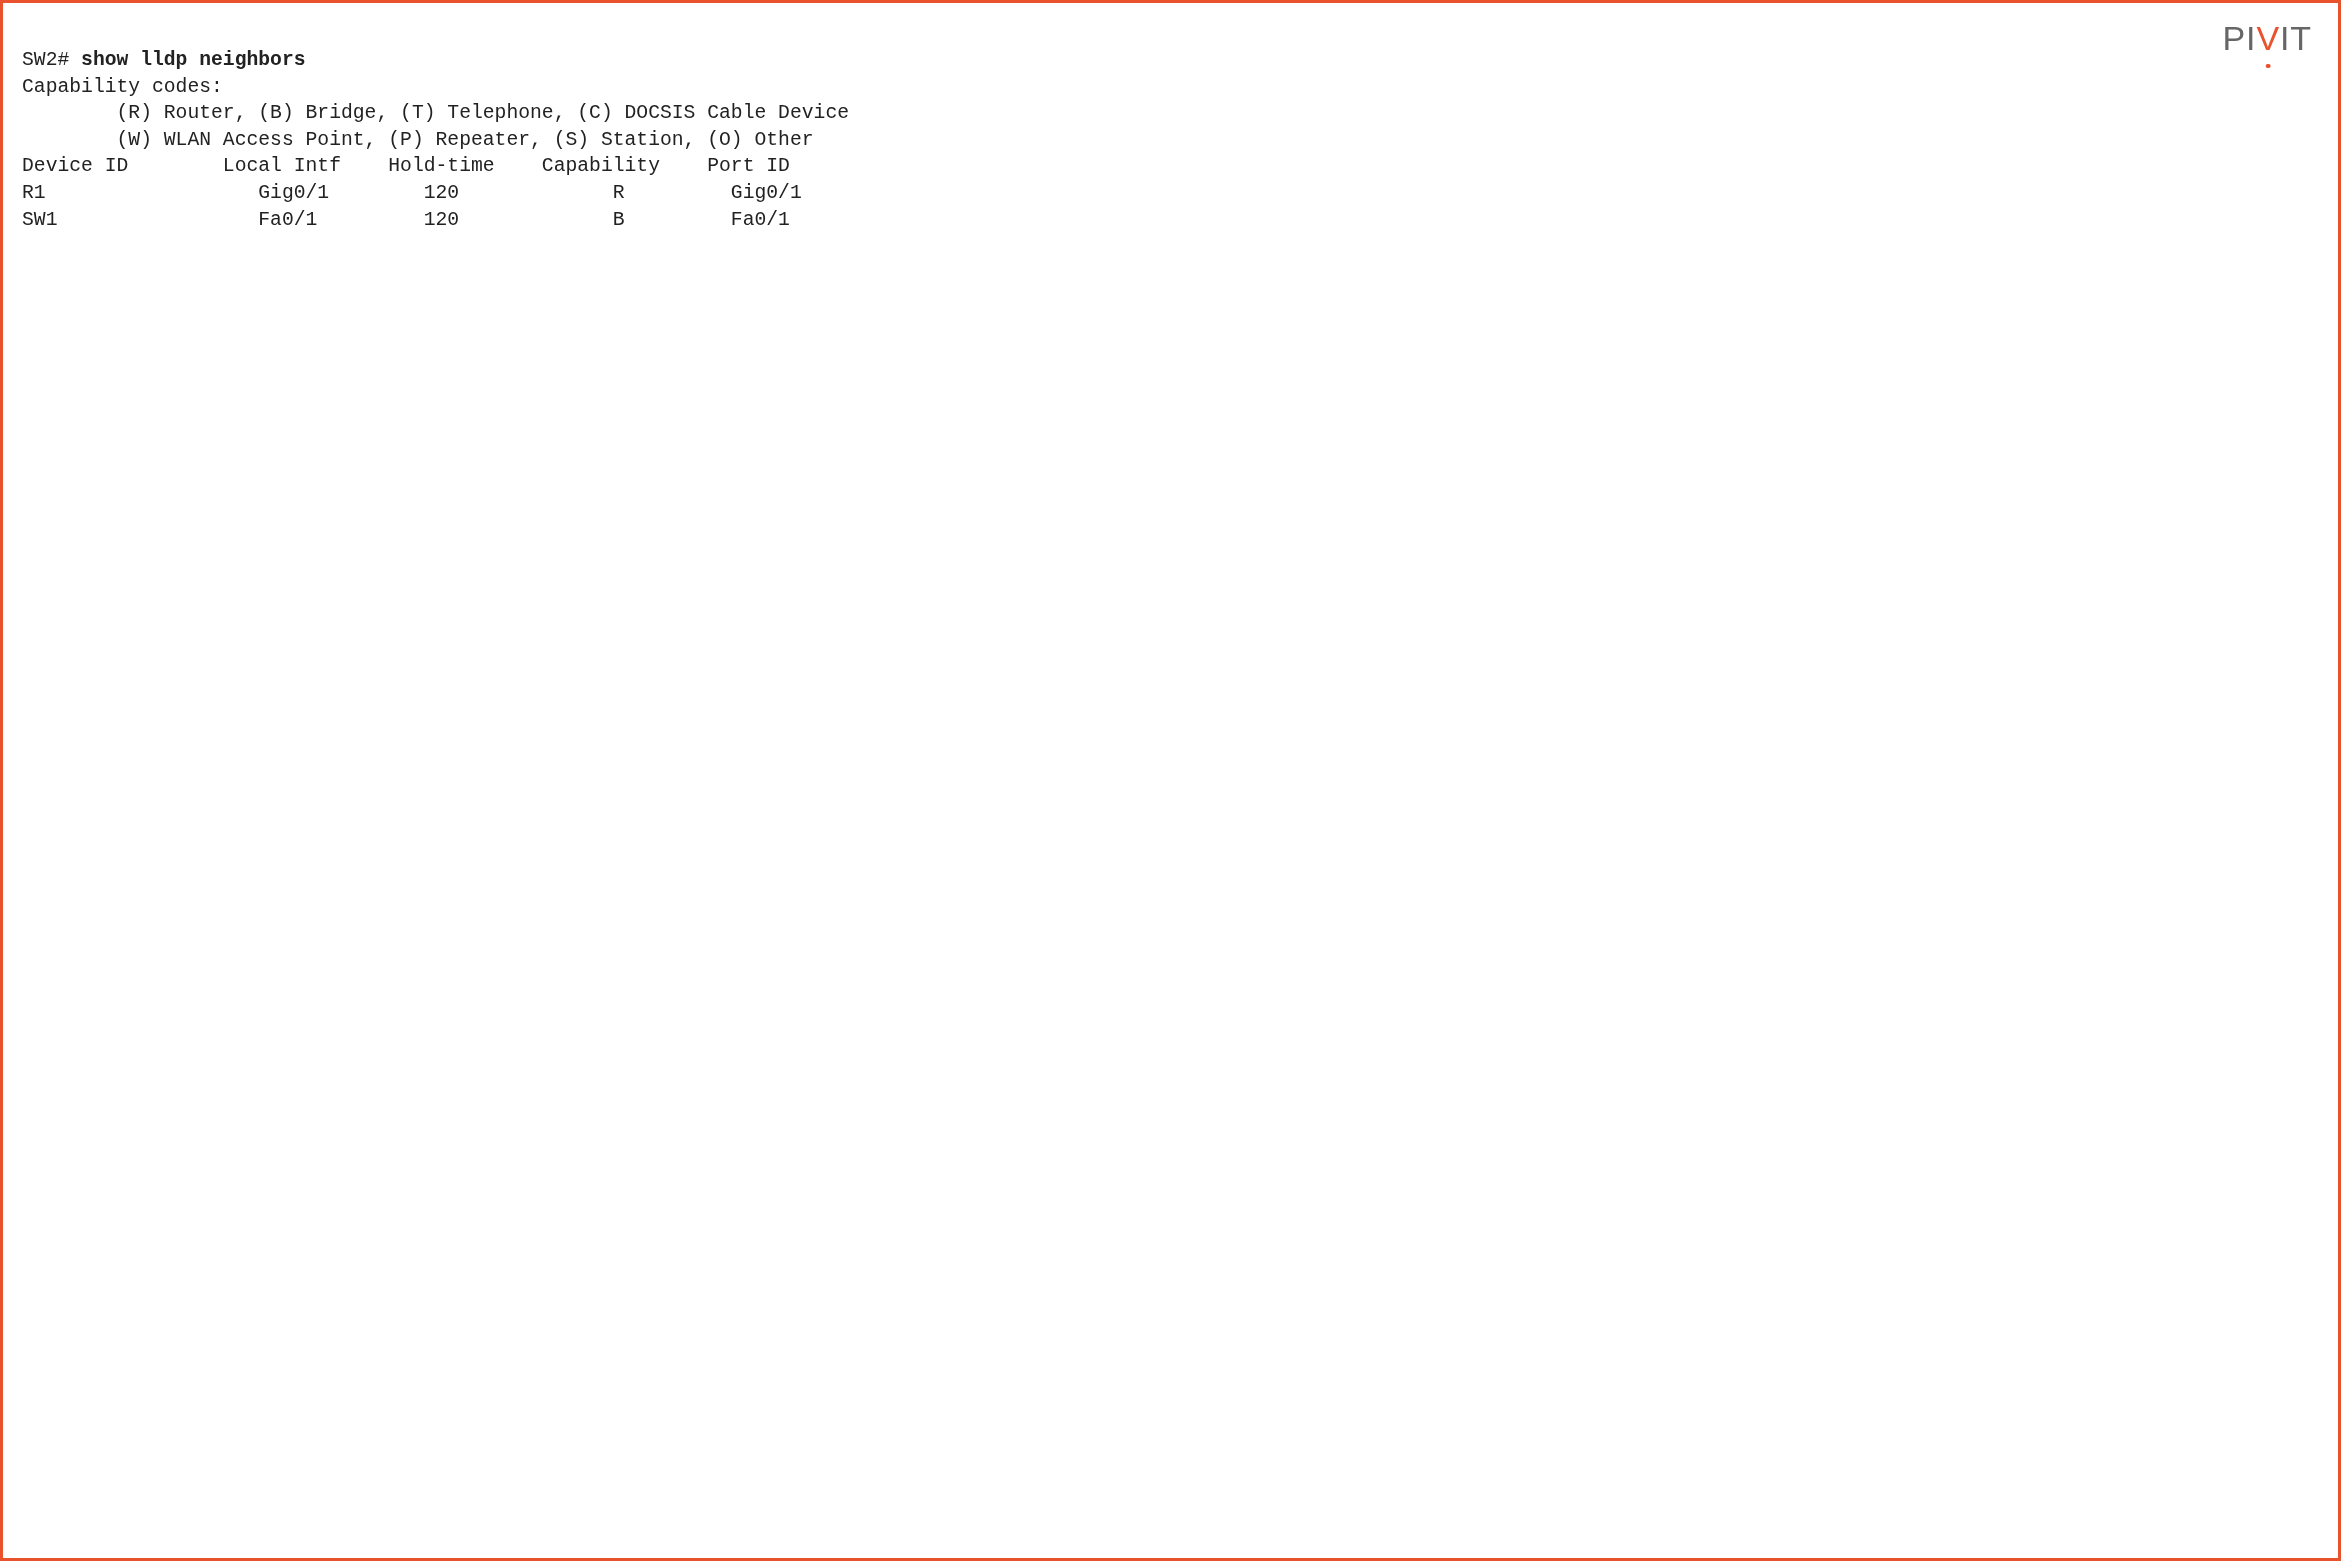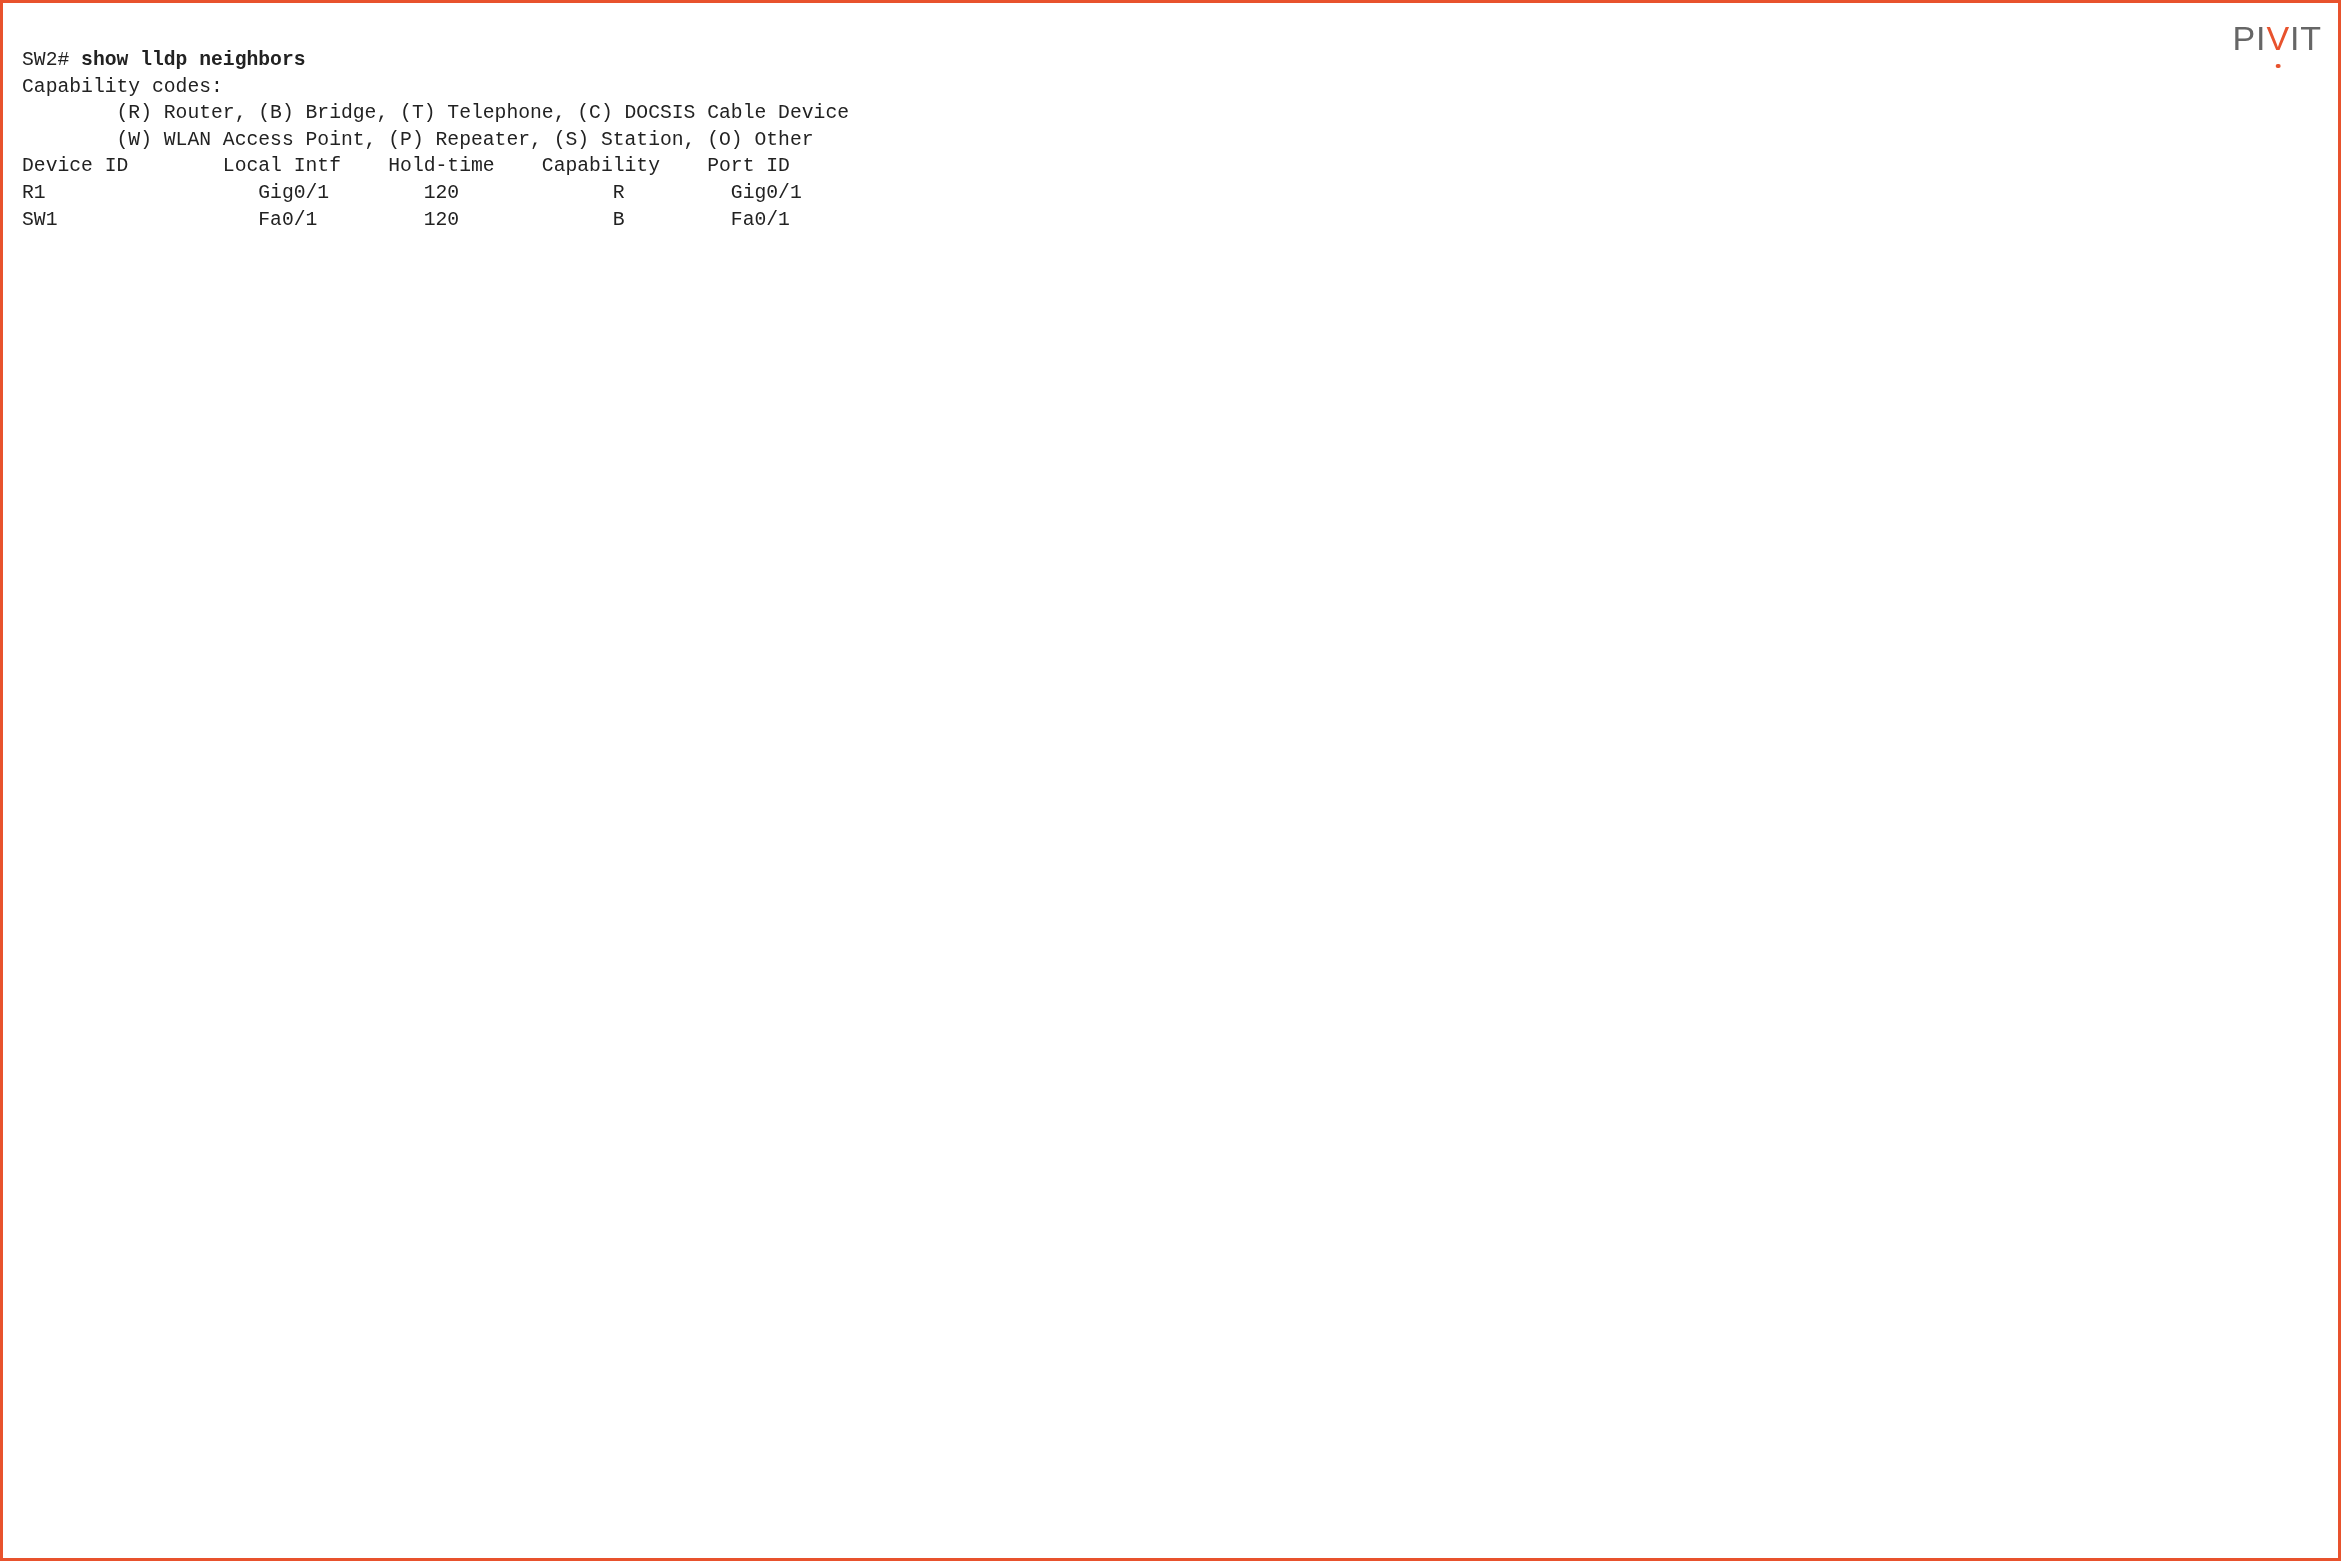--- a/index.html
+++ b/index.html
@@ -17,21 +17,21 @@
     padding: 14px 19px 19px 19px;
     position: relative;
     font-family: "Courier New", Courier, monospace;
     font-size: 19.7px;
     line-height: 1.35;
     color: #222;
   }
   .logo {
     position: absolute;
     top: 13px;
-    right: 16px;
+    right: 26px;
     display: flex;
     align-items: baseline;
     font-family: "Helvetica Neue", Arial, sans-serif;
     font-weight: 400;
     font-size: 34px;
     letter-spacing: 0.9px;
     color: #666;
   }
   .logo .v {
     color: #e8522d;

